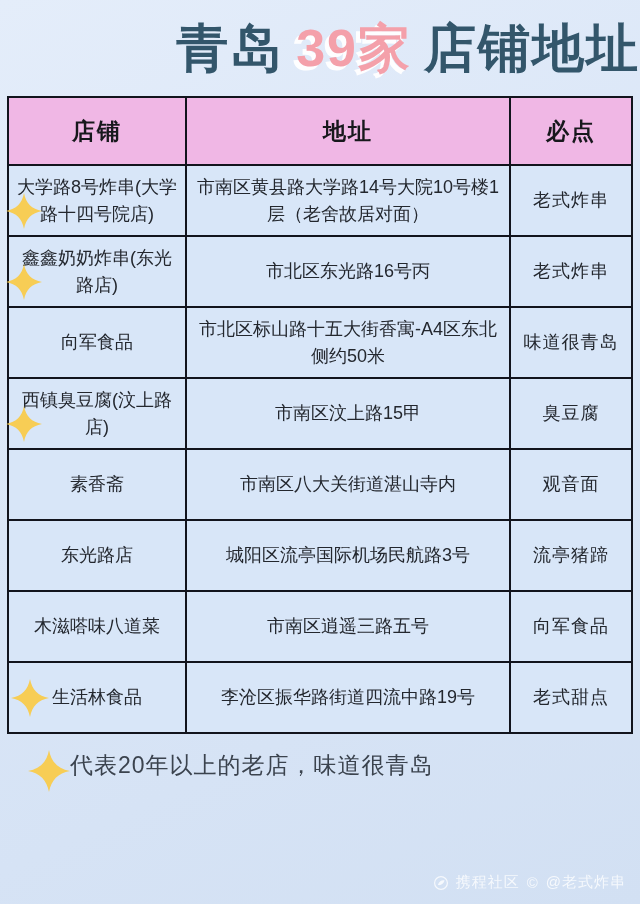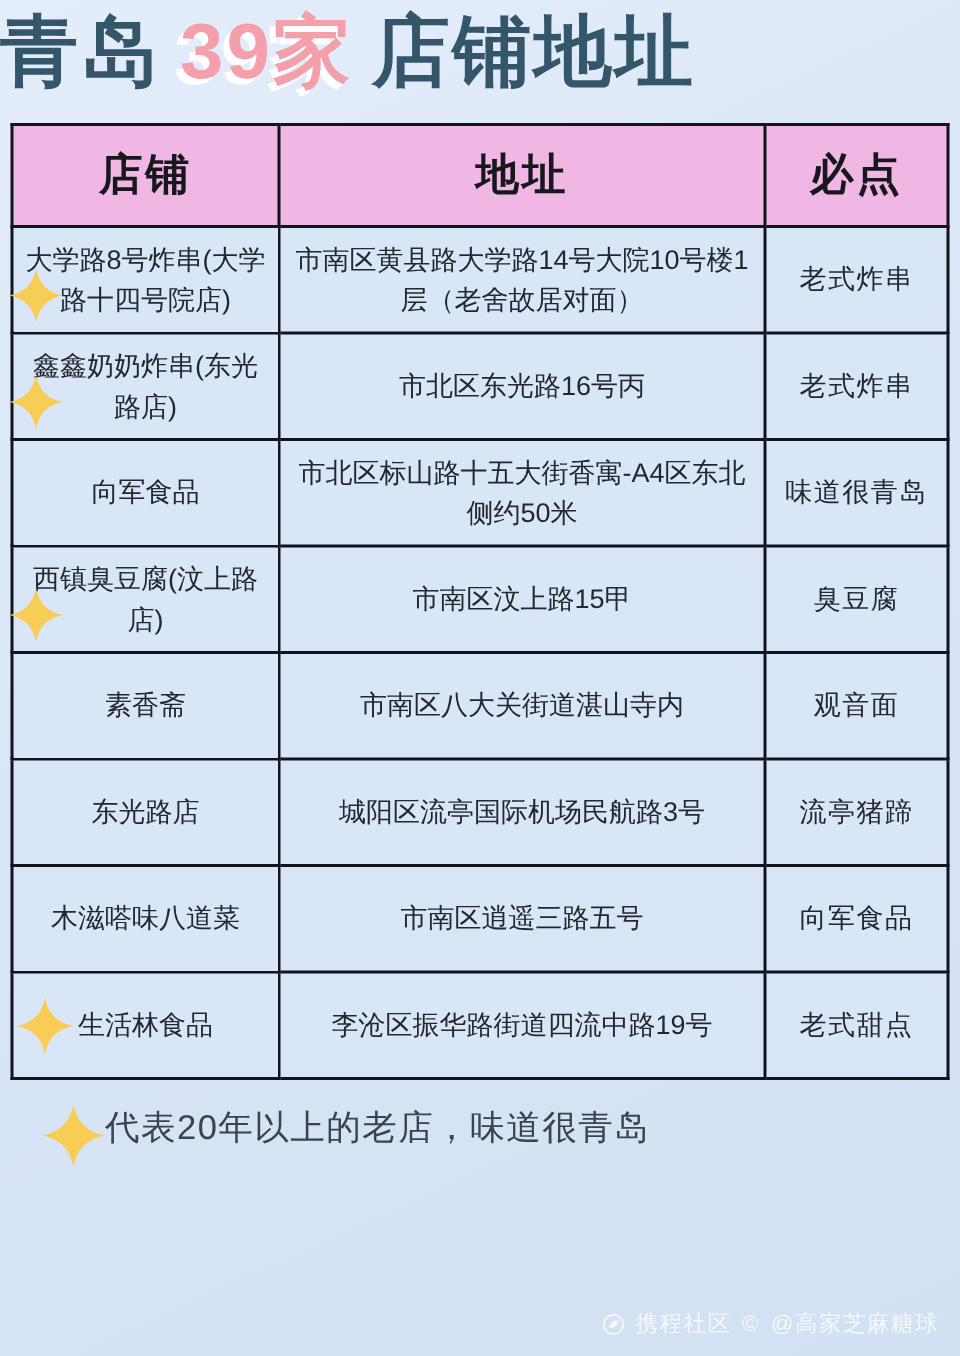--- a/index.html
+++ b/index.html
@@ -9,21 +9,22 @@
   .page {
     position: relative;
     width: 640px;
     height: 904px;
     background: linear-gradient(155deg, #e4edfa 0%, #dae6f7 45%, #d2e0f3 100%);
     overflow: hidden;
   }
 
   
   .title {
-    text-align: left;
+    padding-top: 14px;
+    text-align: right;
     font-size: 52px;
     font-weight: 900;
     letter-spacing: 2px;
     color: #33566b;
     white-space: nowrap;
   }
   .title .hl {
     color: #f4a0aa;
     margin: 0 12px;
     text-shadow: -4px 4px 0 rgba(255,255,255,0.95);
@@ -41,21 +42,21 @@
   table.shops col.c-must  { width: 122px; }
 
   table.shops th, table.shops td {
     border: 2.5px solid #12141d;
     text-align: center;
     vertical-align: middle;
   }
   table.shops th {
     background: #f0b7e5;
     height: 68px;
-    font-size: 29px;
+    font-size: 23px;
     font-weight: bold;
     color: #17181c;
     letter-spacing: 2px;
   }
   table.shops td {
     background: #d8e6f8;
     height: 71px;
     font-size: 18px;
     line-height: 1.5;
     color: #23272e;
@@ -184,16 +185,16 @@
     <span class="legend-text">代表20年以上的老店，味道很青岛</span>
   </div>
 
   <div class="watermark">
     <svg viewBox="0 0 20 20">
       <circle cx="10" cy="10" r="8" fill="none" stroke="currentColor" stroke-width="1.5"></circle>
       <path d="M6 12.5c2-5.5 6-6.5 8.5-5.5-1 3.5-4.5 6.5-8.5 5.5z" fill="currentColor"></path>
     </svg>
     <span>携程社区</span>
     <span>©</span>
-    <span>@高家芝麻糖球</span>
+    <span>@老式炸串</span>
   </div>
 
 </div>
 
 </body></html>

